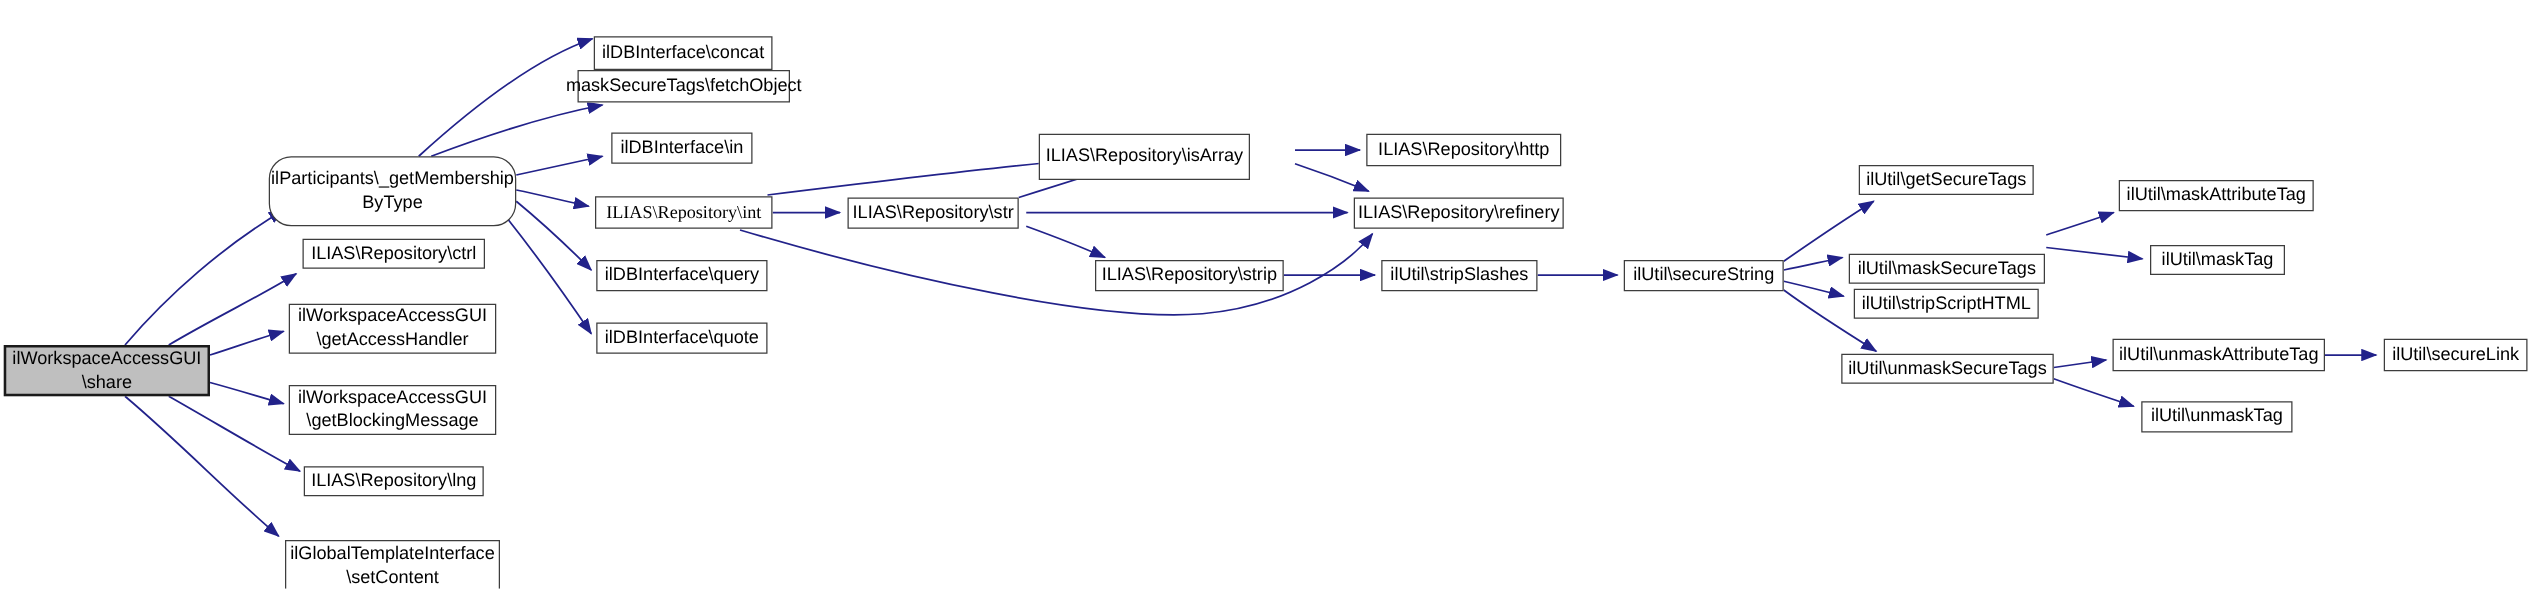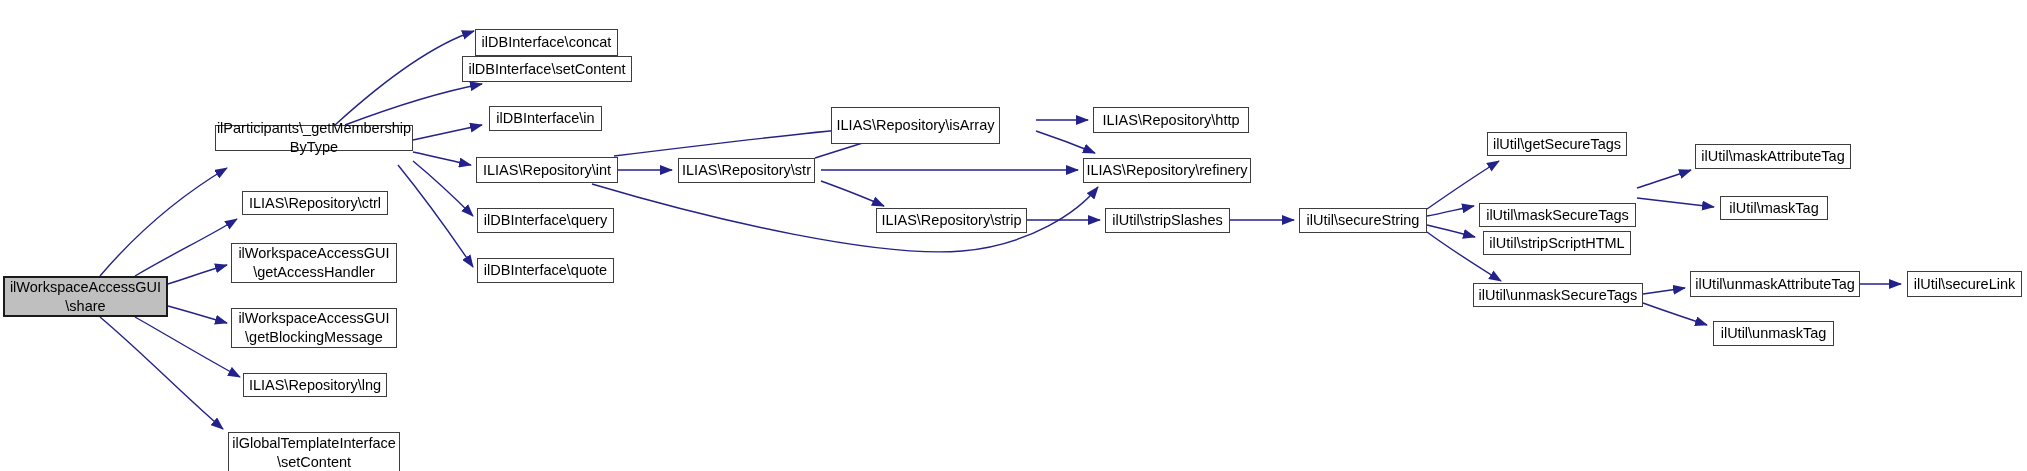--- a/index.html
+++ b/index.html
@@ -92,21 +92,21 @@
         <path d="M1643,294 C1657,292 1671,290 1685,288" class="edge-path" stroke="#22228a" marker-end="url(#arrowhead)"></path>
         <path d="M1643,303 C1665,311 1686,318 1707,325" class="edge-path" stroke="#22228a" marker-end="url(#arrowhead)"></path>
         <path d="M1860,284 L1901,284" class="edge-path" stroke="#22228a" marker-end="url(#arrowhead)"></path>
       </g>
   </svg>
   <div id="node-layer">
       <div class="graph-node root" style="left: 3px; top: 276px; width: 165px; height: 41px;">
         <span class="node-line">ilWorkspaceAccessGUI</span>
         <span class="node-line">\share</span>
       </div>
-      <div class="graph-node" style="left: 215px; top: 125px; width: 198px; height: 26px;">
+      <div class="graph-node" style="left: 215px; top: 125px; width: 198px; height: 56px; border-radius: 18px;">
         <span class="node-line">ilParticipants\_getMembership</span>
         <span class="node-line">ByType</span>
       </div>
       <div class="graph-node" style="left: 242px; top: 191px; width: 146px; height: 24px;">
         <span class="node-line">ILIAS\Repository\ctrl</span>
       </div>
       <div class="graph-node" style="left: 231px; top: 243px; width: 166px; height: 40px;">
         <span class="node-line">ilWorkspaceAccessGUI</span>
         <span class="node-line">\getAccessHandler</span>
       </div>
@@ -118,26 +118,26 @@
         <span class="node-line">ILIAS\Repository\lng</span>
       </div>
       <div class="graph-node" style="left: 228px; top: 432px; width: 172px; height: 42px;">
         <span class="node-line">ilGlobalTemplateInterface</span>
         <span class="node-line">\setContent</span>
       </div>
       <div class="graph-node" style="left: 475px; top: 5px; width: 143px; height: 27px; margin-top: 24px;">
         <span class="node-line">ilDBInterface\concat</span>
       </div>
       <div class="graph-node" style="left: 462px; top: 56px; width: 170px; height: 26px;">
-        <span class="node-line">ilDBInterface\setContent</span>
+        <span class="node-line">maskSecureTags\fetchObject</span>
       </div>
       <div class="graph-node" style="left: 489px; top: 106px; width: 113px; height: 25px;">
         <span class="node-line">ilDBInterface\in</span>
       </div>
-      <div class="graph-node" style="left: 476px; top: 157px; width: 142px; height: 26px;">
+      <div class="graph-node" style="left: 476px; top: 157px; width: 142px; height: 26px; font-family: Liberation Serif, serif;">
         <span class="node-line">ILIAS\Repository\int</span>
       </div>
       <div class="graph-node" style="left: 477px; top: 208px; width: 137px; height: 25px;">
         <span class="node-line">ilDBInterface\query</span>
       </div>
       <div class="graph-node" style="left: 477px; top: 258px; width: 137px; height: 25px;">
         <span class="node-line">ilDBInterface\quote</span>
       </div>
       <div class="graph-node" style="left: 678px; top: 158px; width: 137px; height: 25px;">
         <span class="node-line">ILIAS\Repository\str</span>

